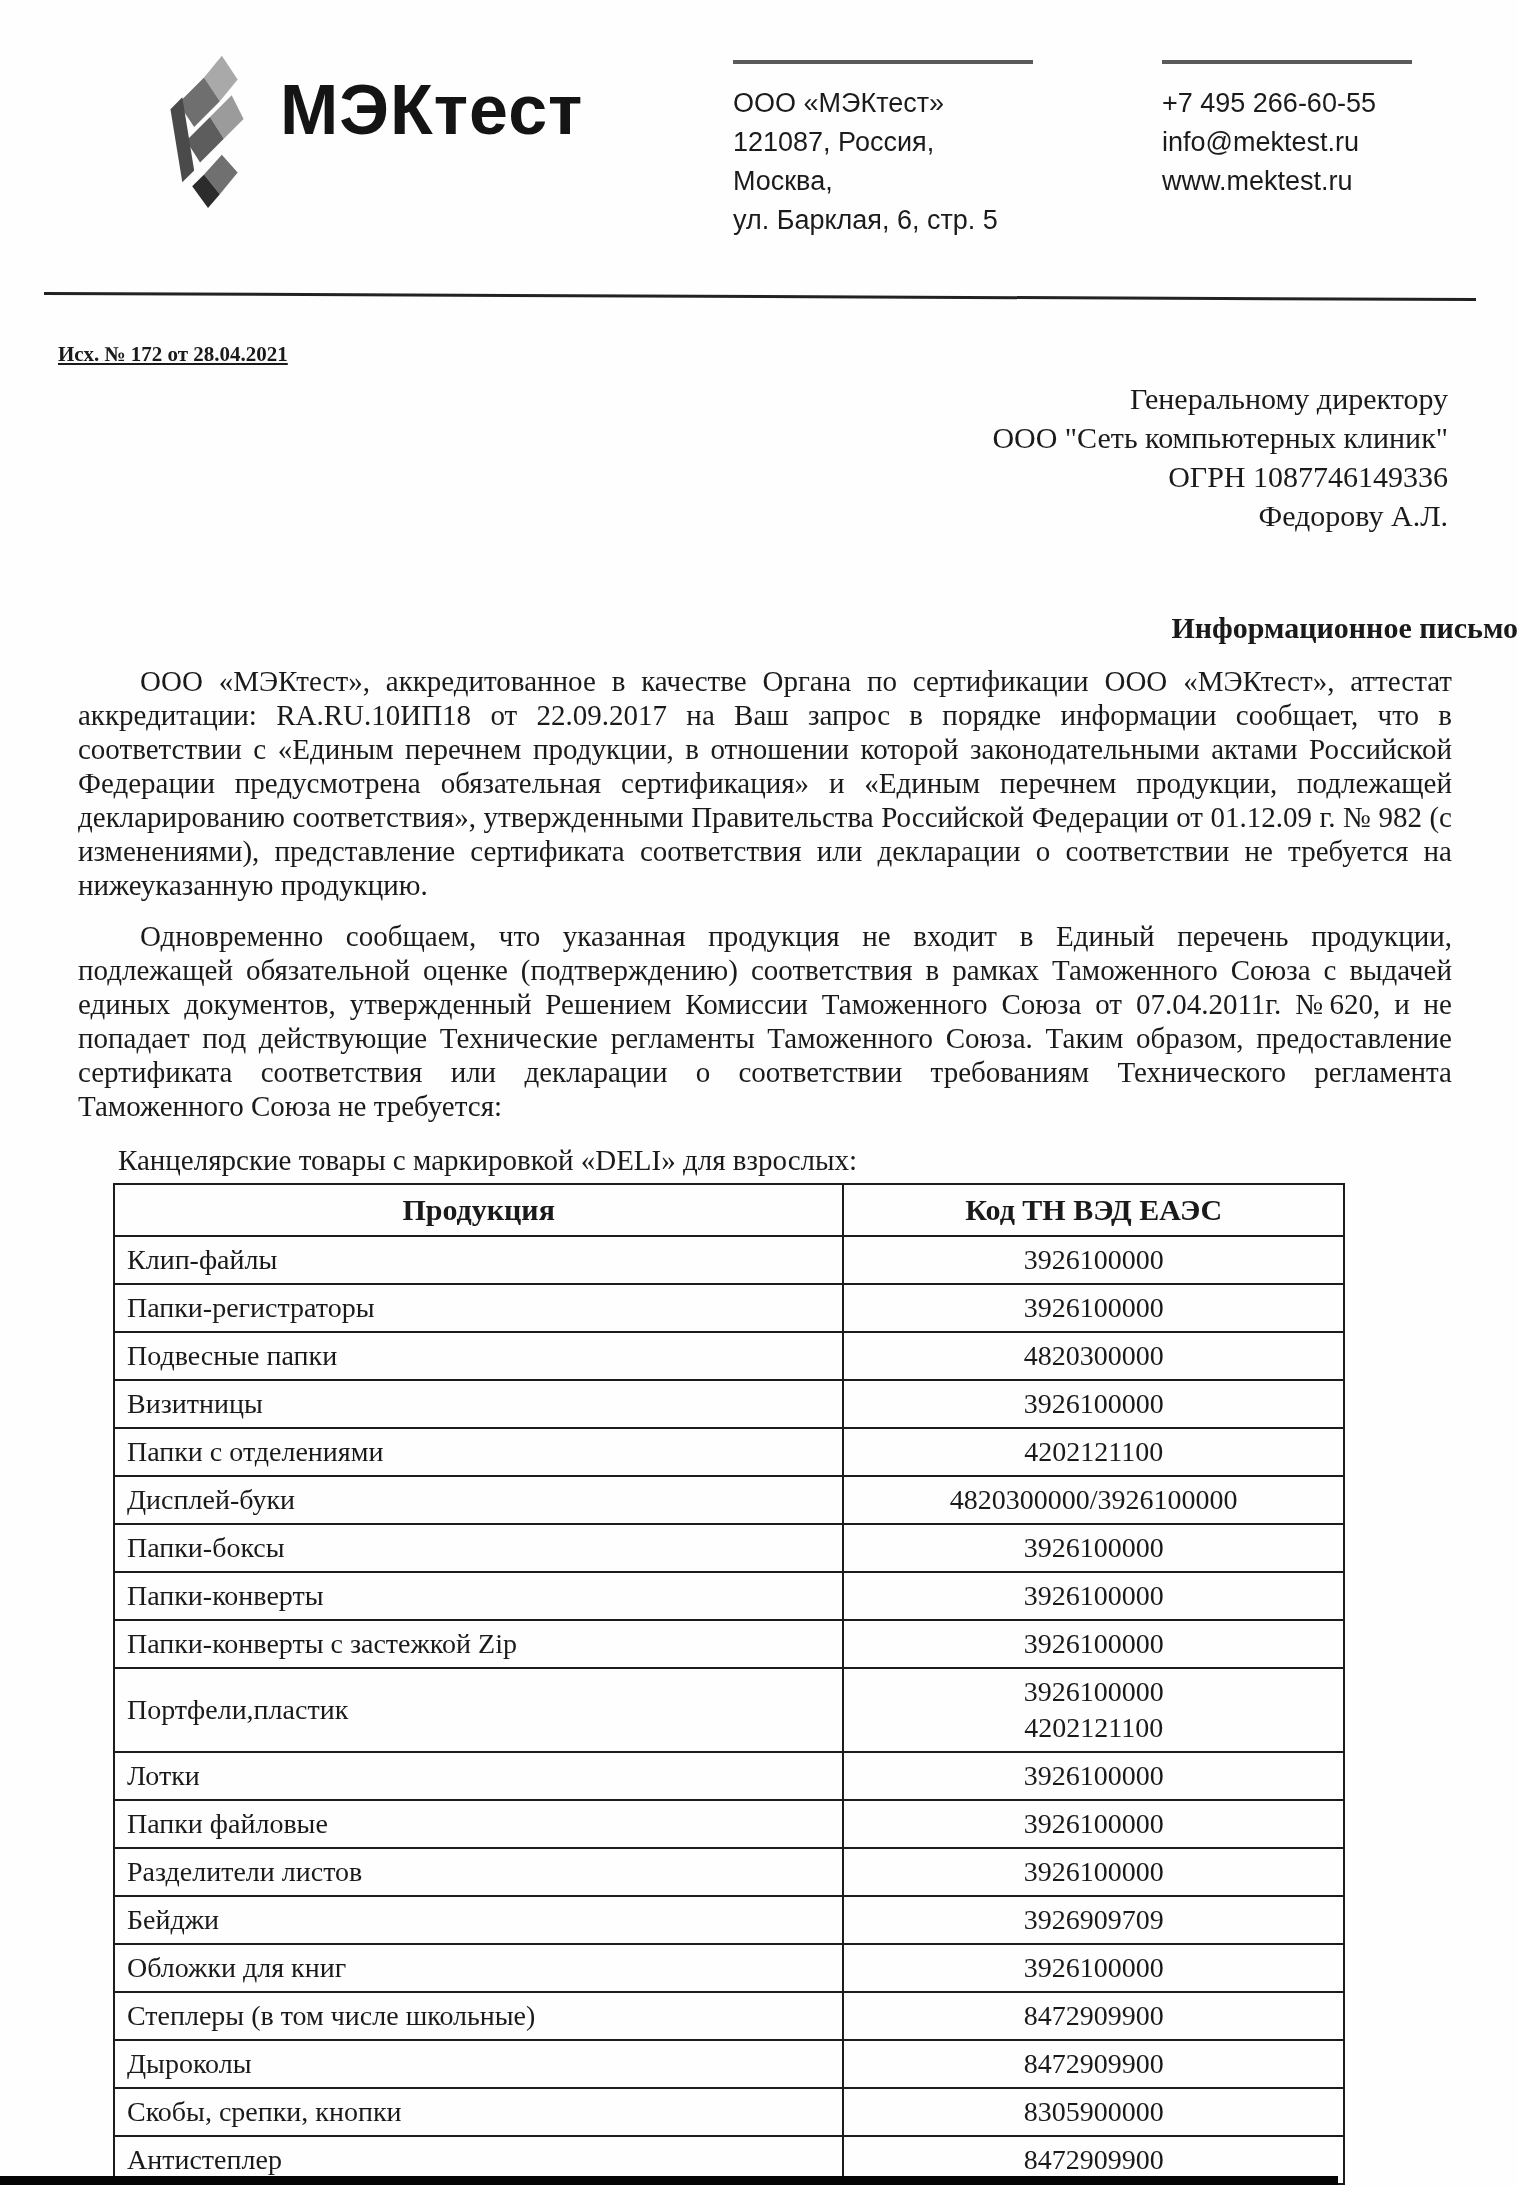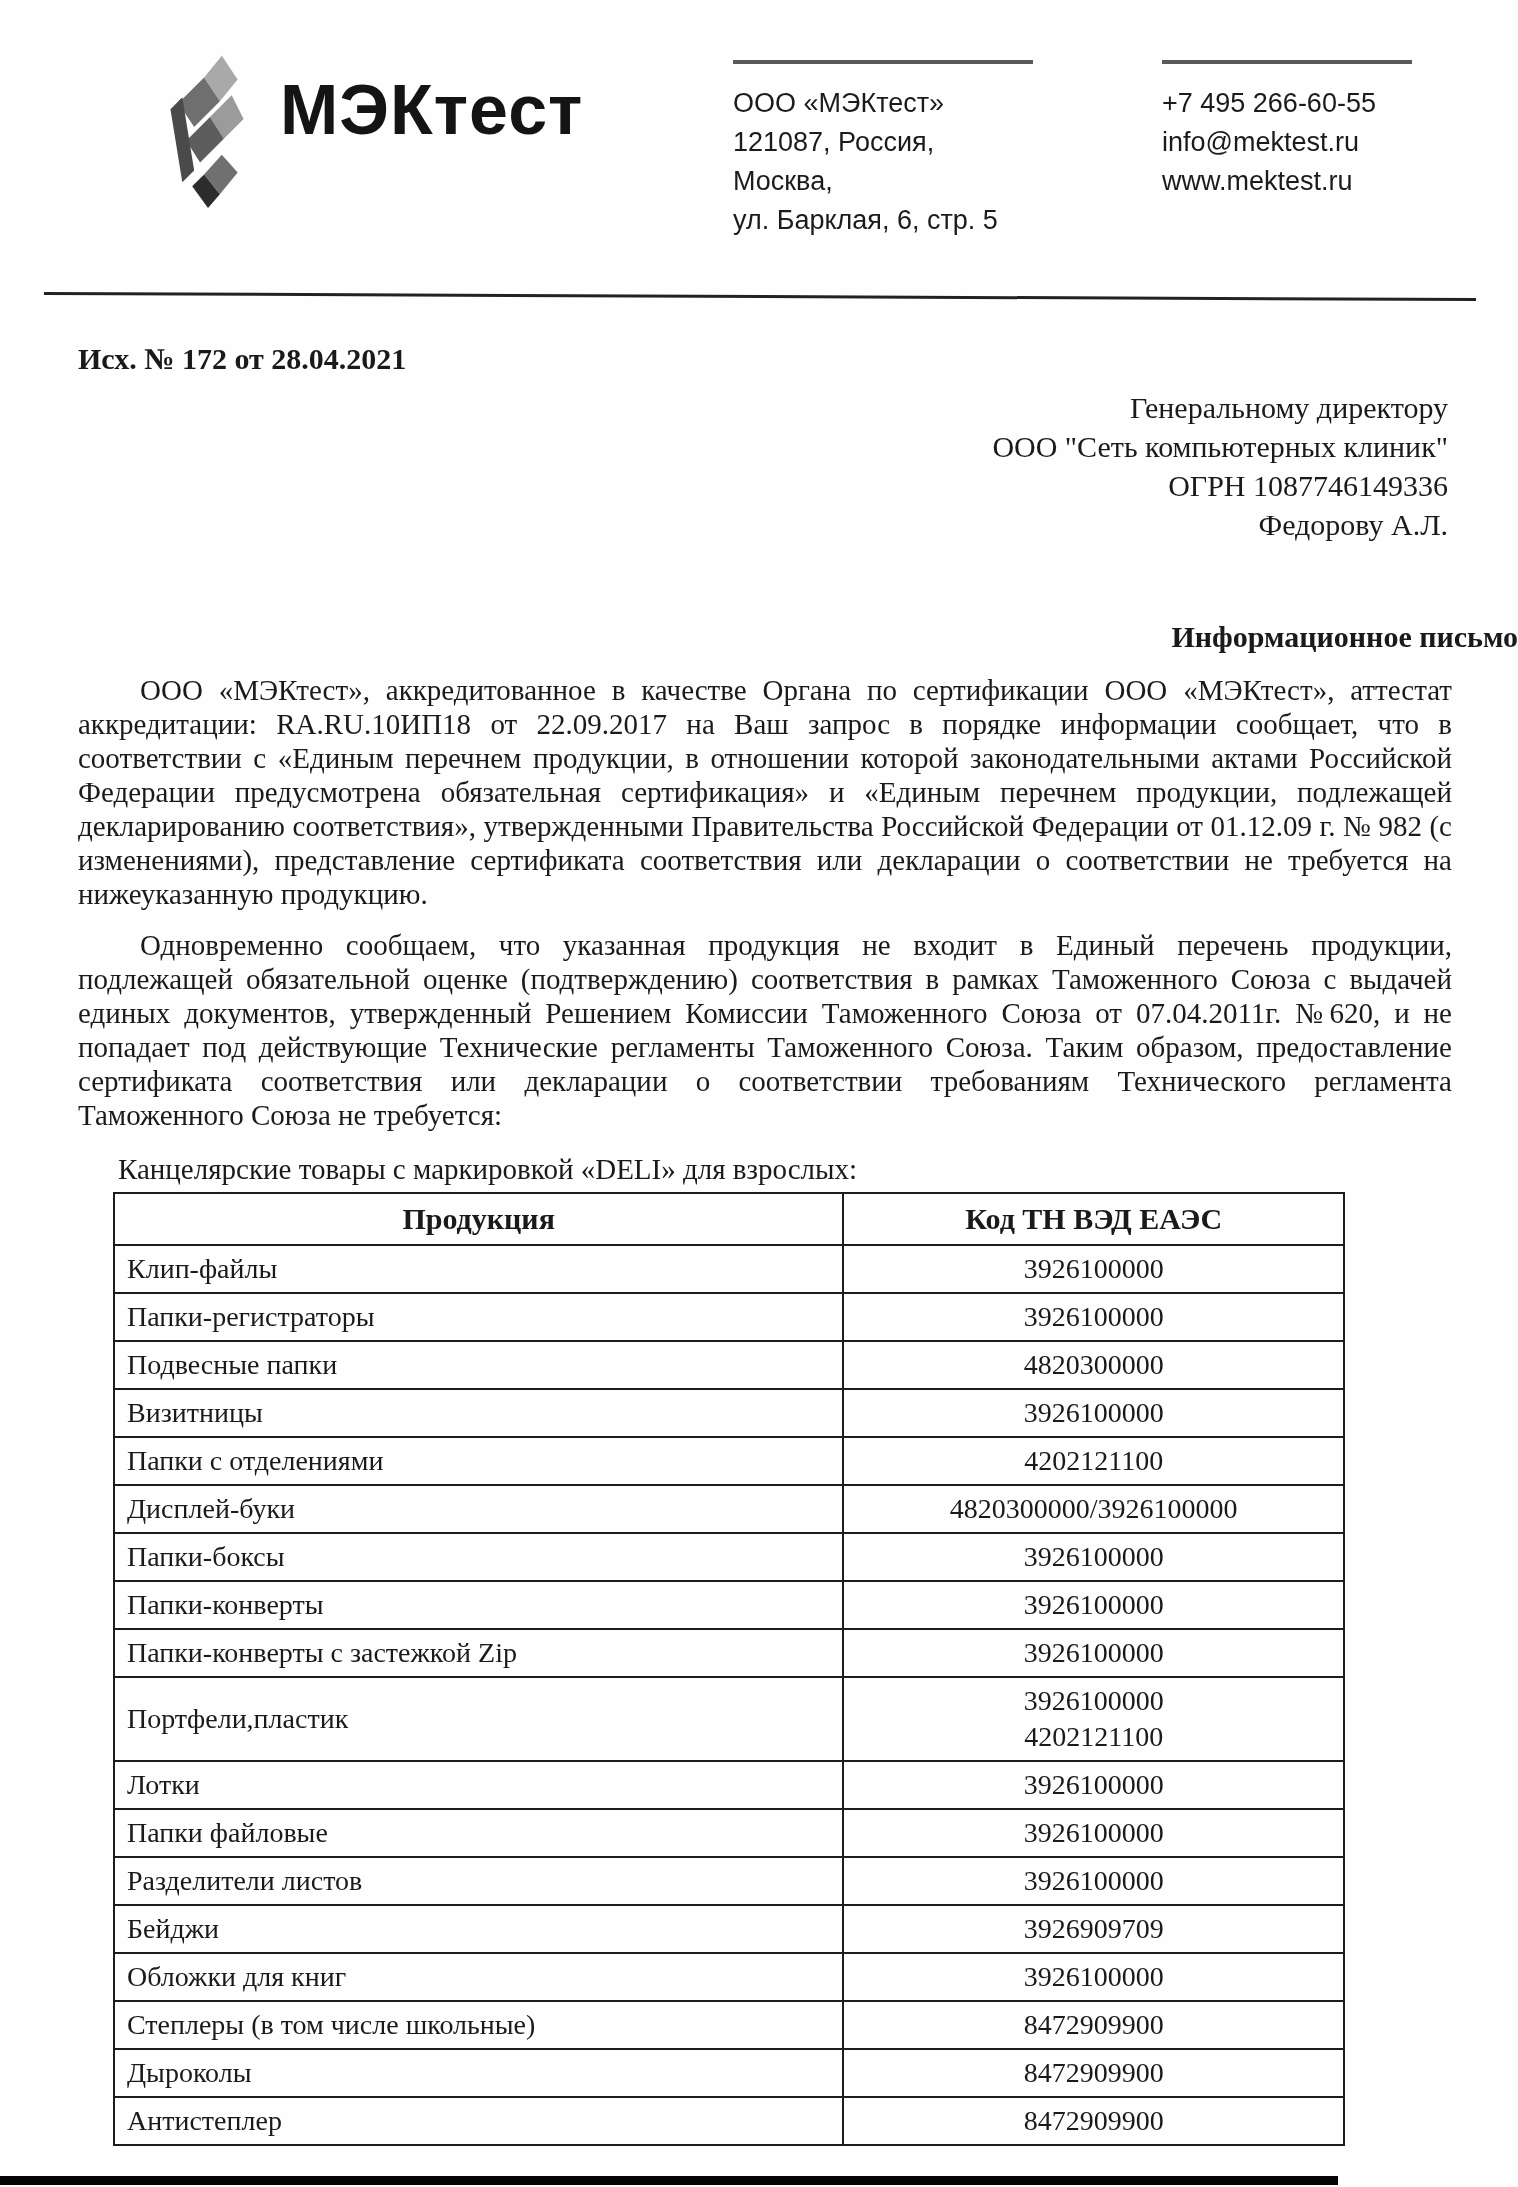--- a/index.html
+++ b/index.html
@@ -35,22 +35,22 @@
   .addr-col { left: 733px; width: 300px; }
   .contact-col { left: 1162px; width: 250px; }
 
   .main-divider {
     border: 0; height: 3px; background: #222;
     margin: 0 42px 0 44px; transform: rotate(0.25deg);
   }
 
   
   .ref-line {
-    margin: 44px 70px 0 78px;
-    font-weight: 700; font-size: 30px;
+    margin: 44px 70px 0 58px;
+    font-weight: 700; font-size: 21px; text-decoration: underline;
   }
   .recipient-block {
     margin: 12px 70px 0 0;
     text-align: right;
     font-size: 30px; line-height: 1.3;
   }
   .letter-title {
     margin-top: 76px;
     text-align: right;
     font-weight: 700; font-size: 30px;
@@ -258,20 +258,26 @@
             <div>8472909900</div>
           </td>
         </tr>
         <tr>
           <td class="prod">Дыроколы</td>
           <td class="code">
             <div>8472909900</div>
           </td>
         </tr>
         <tr>
+          <td class="prod">Скобы, срепки, кнопки</td>
+          <td class="code">
+            <div>8305900000</div>
+          </td>
+        </tr>
+        <tr>
           <td class="prod">Антистеплер</td>
           <td class="code">
             <div>8472909900</div>
           </td>
         </tr>
       </tbody>
   </table>
 
   <div class="scan-bar"></div>
 </div>

